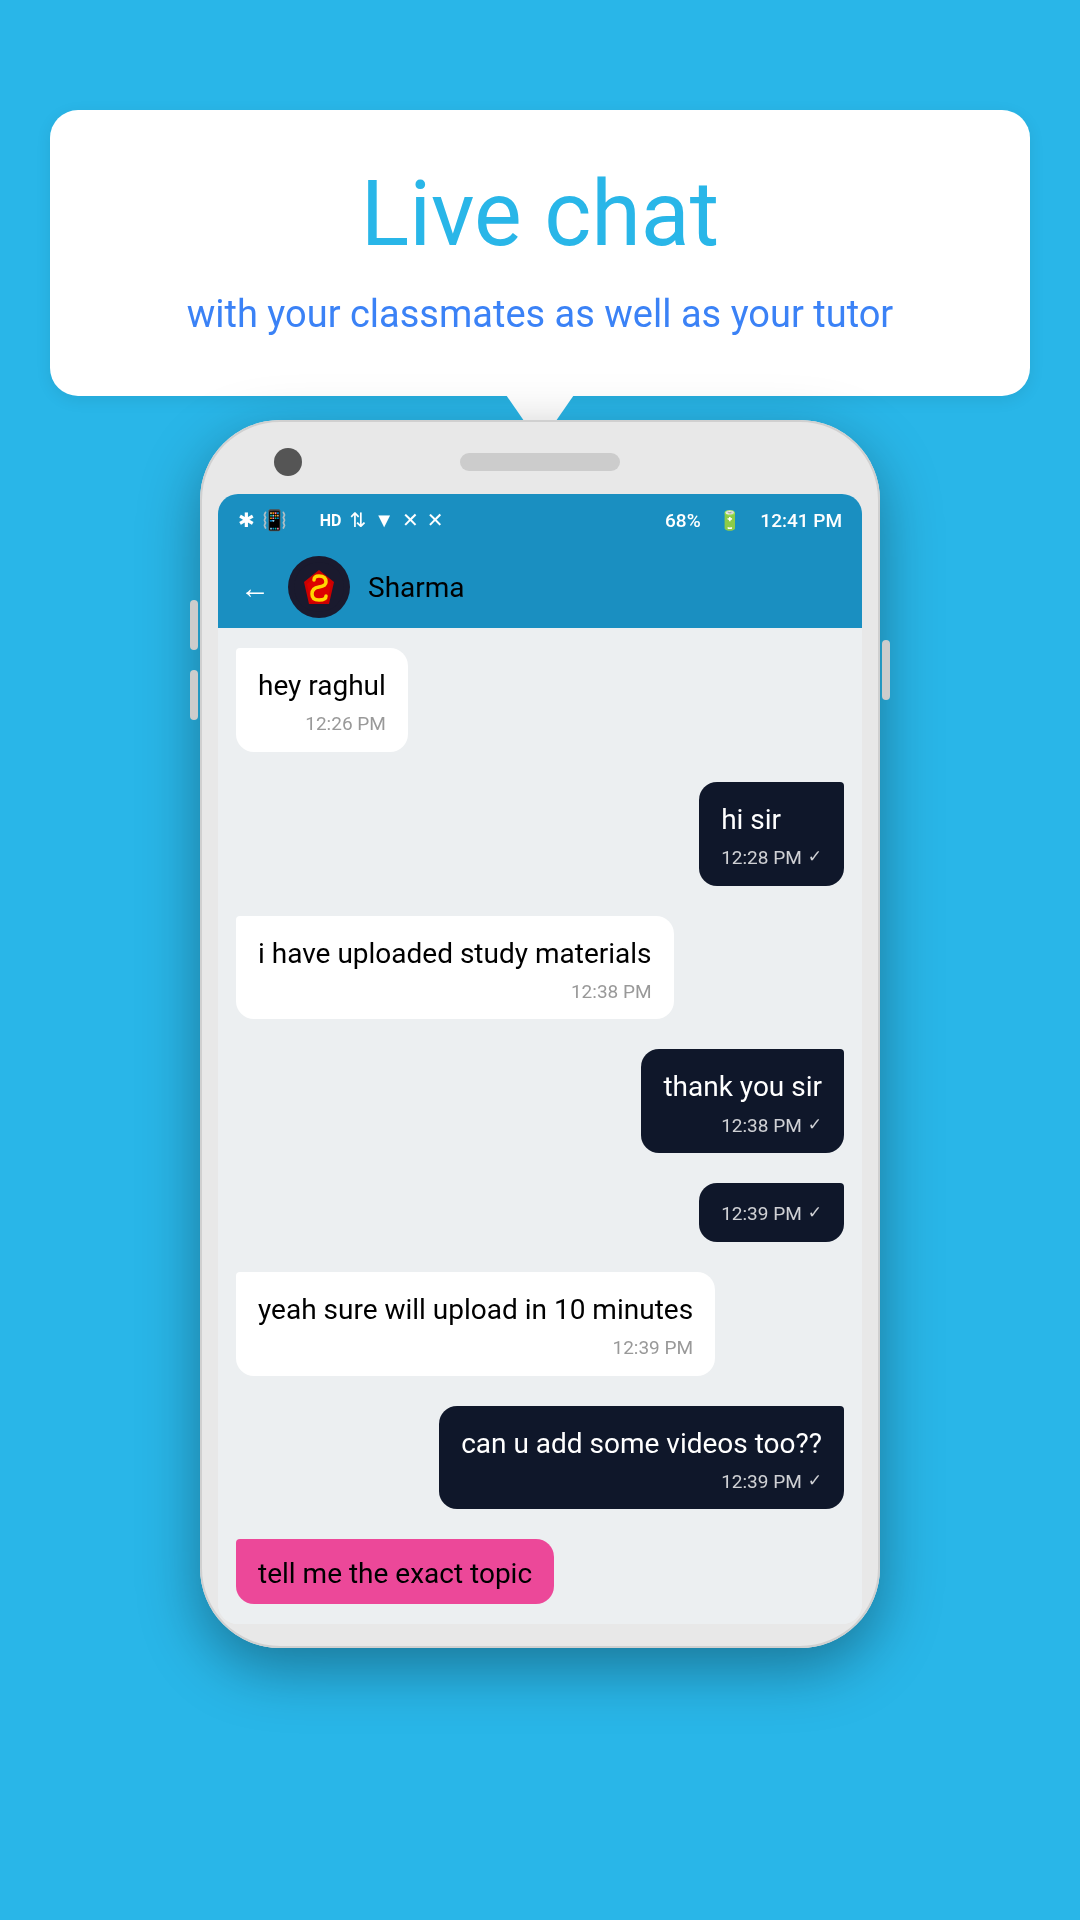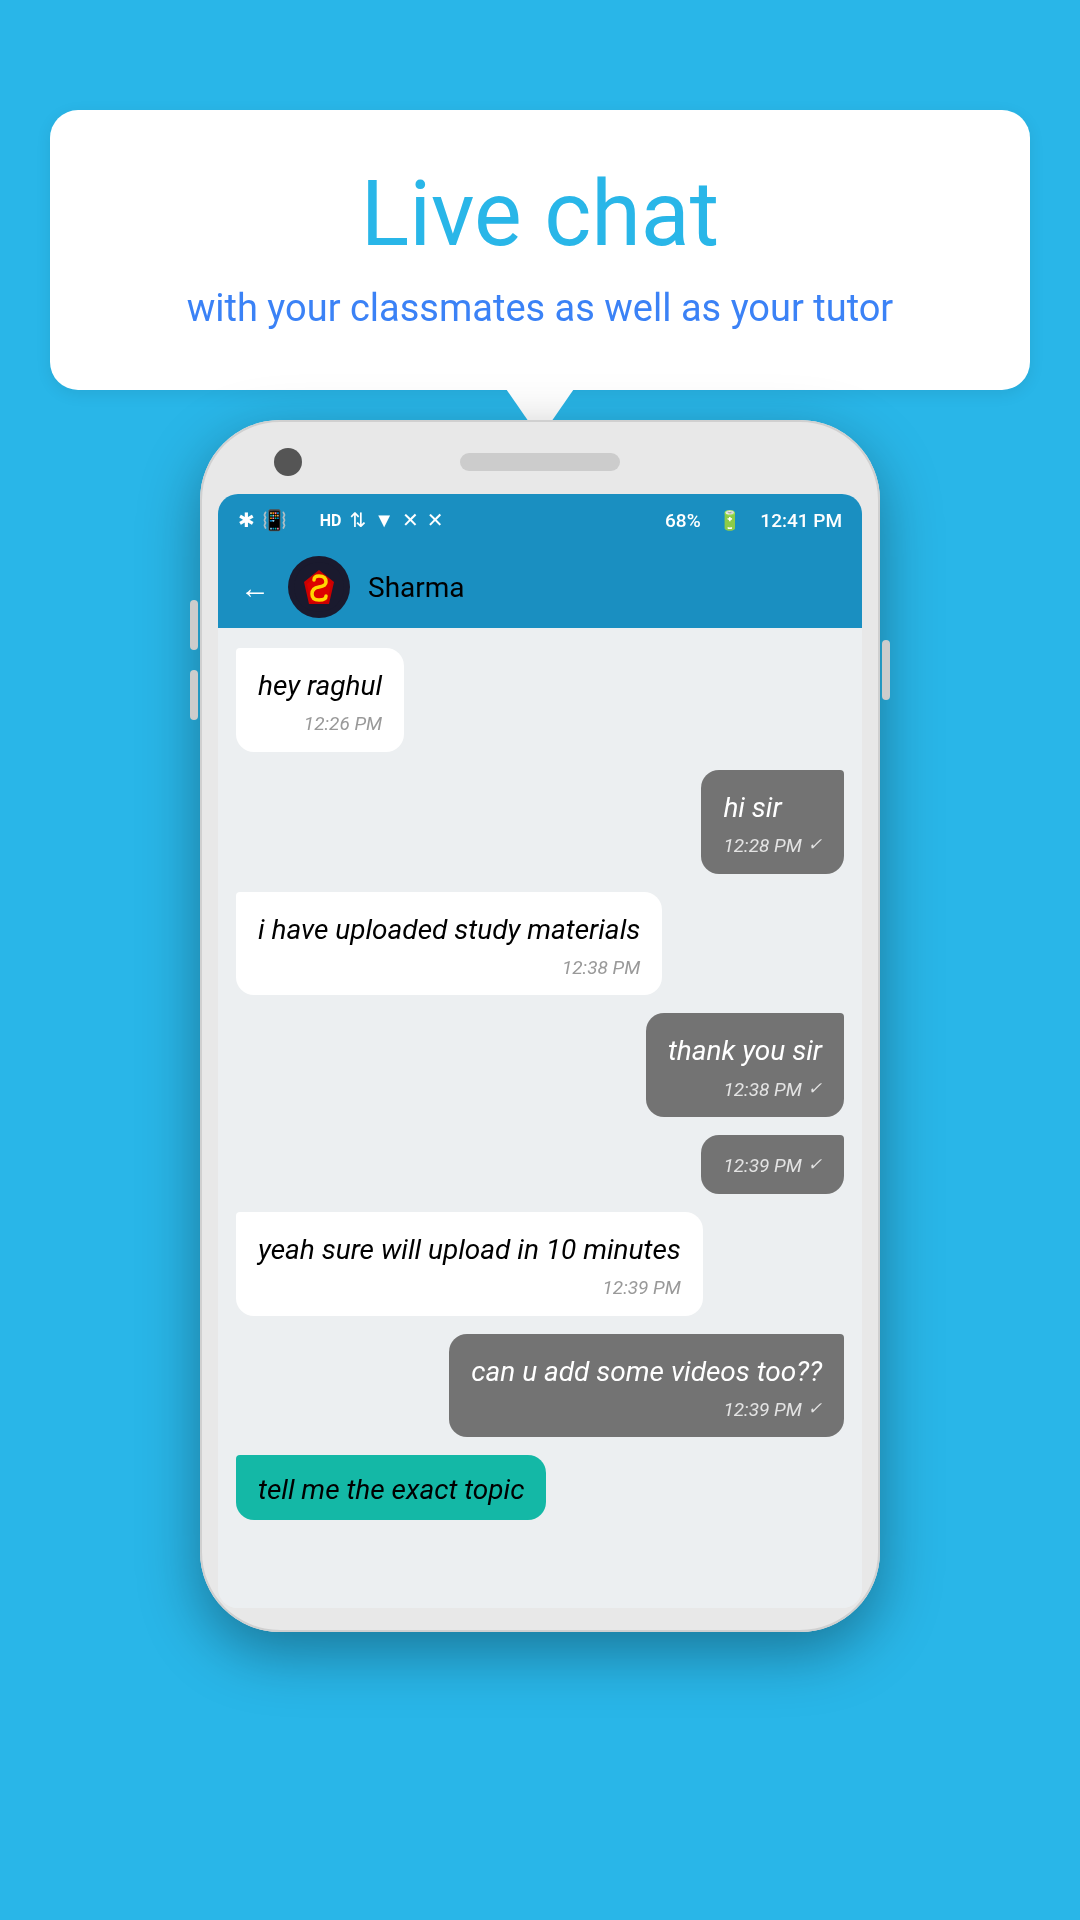--- a/index.html
+++ b/index.html
@@ -45,21 +45,21 @@
       border-left: 36px solid transparent;
       border-right: 36px solid transparent;
       border-top: 52px solid white;
     }
 
     .bubble-title {
       font-size: 90px;
       font-weight: 400;
       color: #29b6e8;
       line-height: 1.1;
-      margin-bottom: 18px;
+      margin-bottom: 24px;
     }
 
     .bubble-subtitle {
       font-size: 38px;
       color: #3b82f6;
       font-weight: 400;
       line-height: 1.4;
     }
 
     
@@ -209,44 +209,43 @@
       font-weight: 400;
       color: #000000;
     }
 
     
     .chat-area {
       background: #eceff1;
       padding: 20px 18px;
       display: flex;
       flex-direction: column;
-      gap: 18px;
+      gap: 30px;
       min-height: 980px;
       overflow: hidden;
-      font-style: italic;
     }
 
     
     .message-bubble {
       max-width: 75%;
       padding: 18px 22px 14px 22px;
       border-radius: 18px;
       font-size: 28px;
       line-height: 1.4;
       position: relative;
     }
 
     .message-received {
       background: white;
       align-self: flex-start;
       border-top-left-radius: 4px;
     }
 
     .message-sent {
-      background: #737373;
+      background: #0f172a;
       color: white;
       align-self: flex-end;
       border-top-right-radius: 4px;
     }
 
     .message-text {
       display: block;
       margin-bottom: 6px;
     }
 
@@ -265,21 +264,21 @@
     .message-sent .message-meta {
       color: rgba(255,255,255,0.8);
     }
 
     .check-icon {
       font-size: 17px;
     }
 
     
     .message-partial {
-      background: #14b8a6;
+      background: #ec4899;
       align-self: flex-start;
       border-radius: 18px;
       border-top-left-radius: 4px;
       padding: 18px 22px 14px 22px;
       font-size: 28px;
       max-width: 75%;
       overflow: hidden;
     }
   </style>
 </head>

